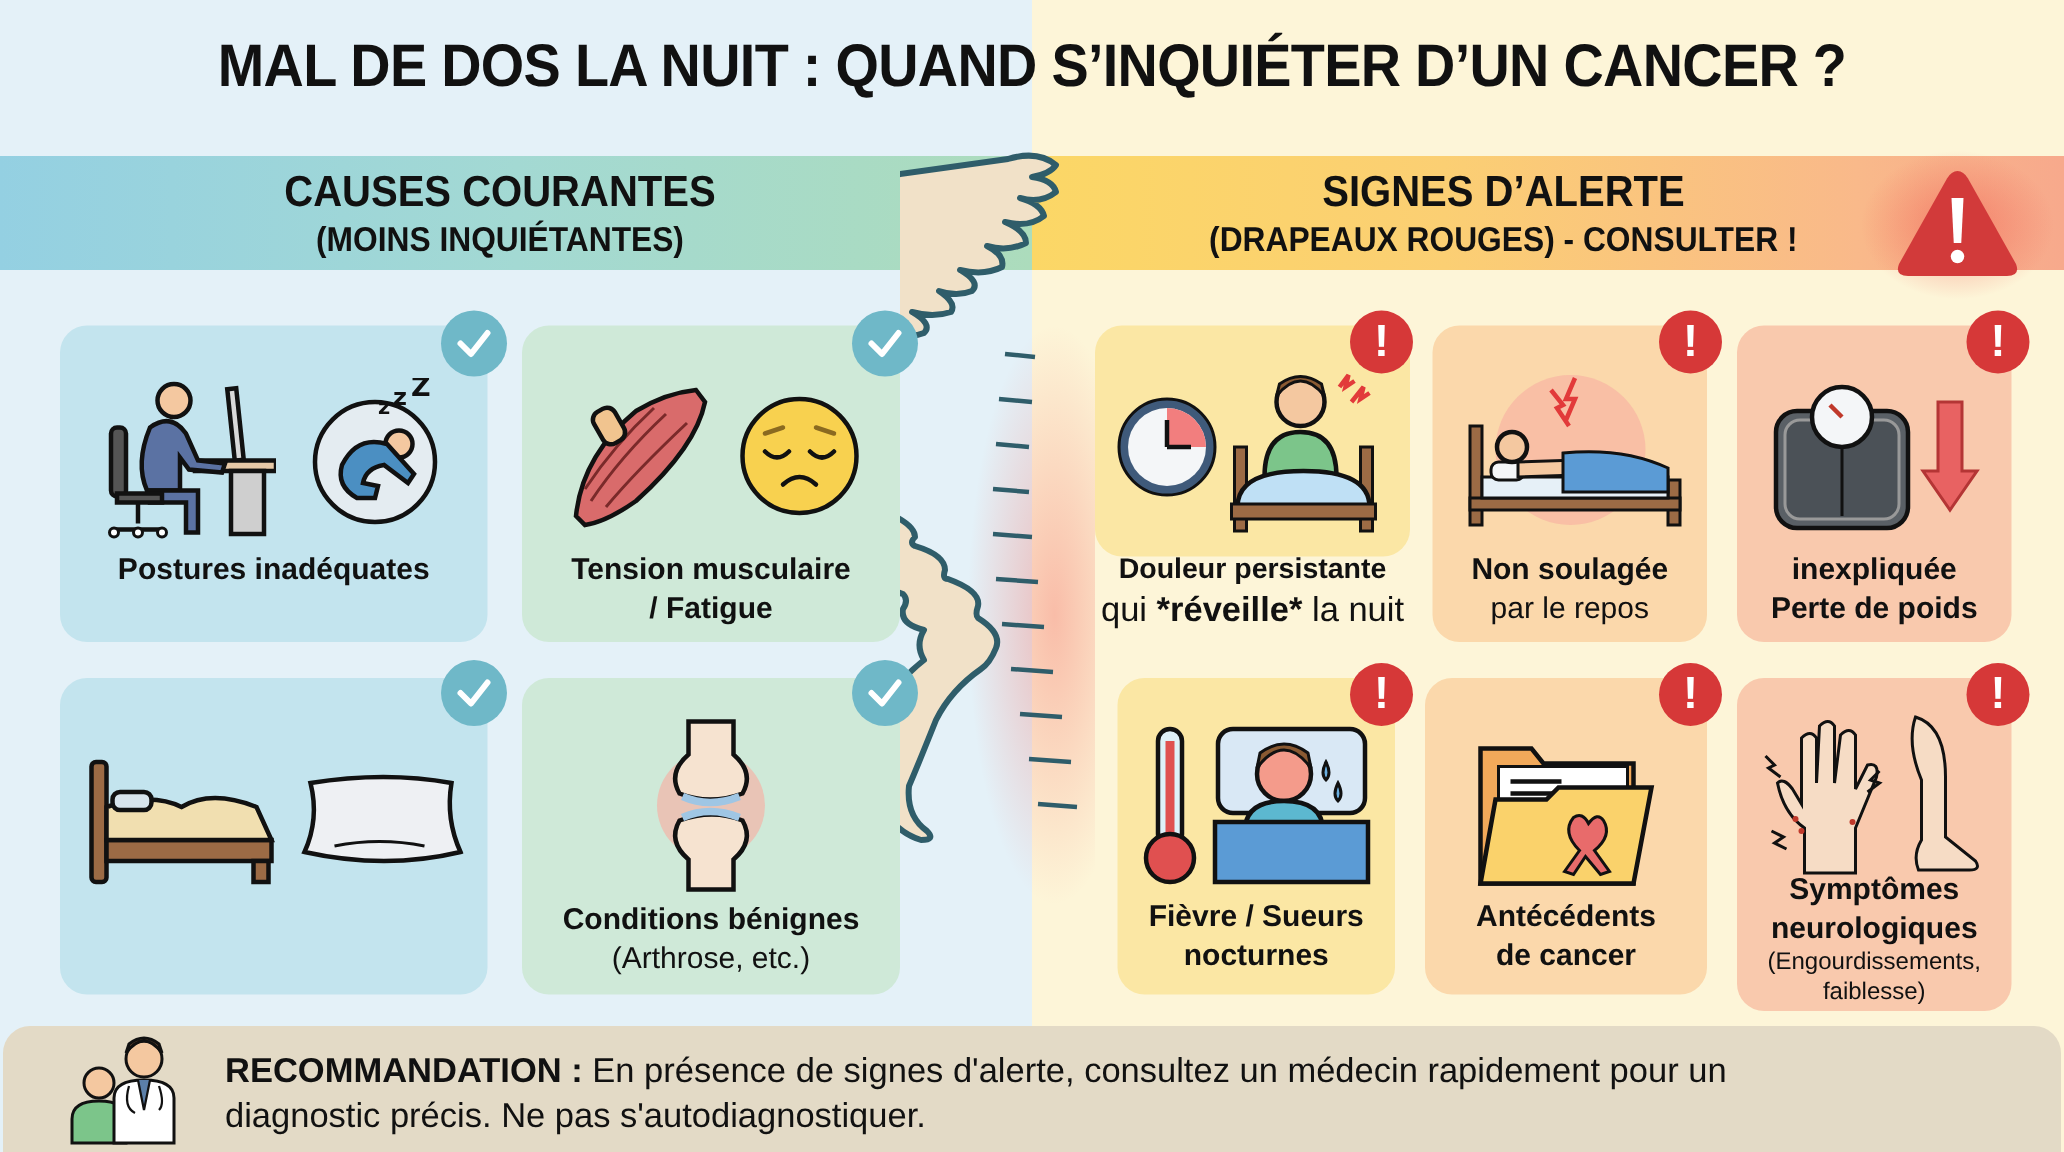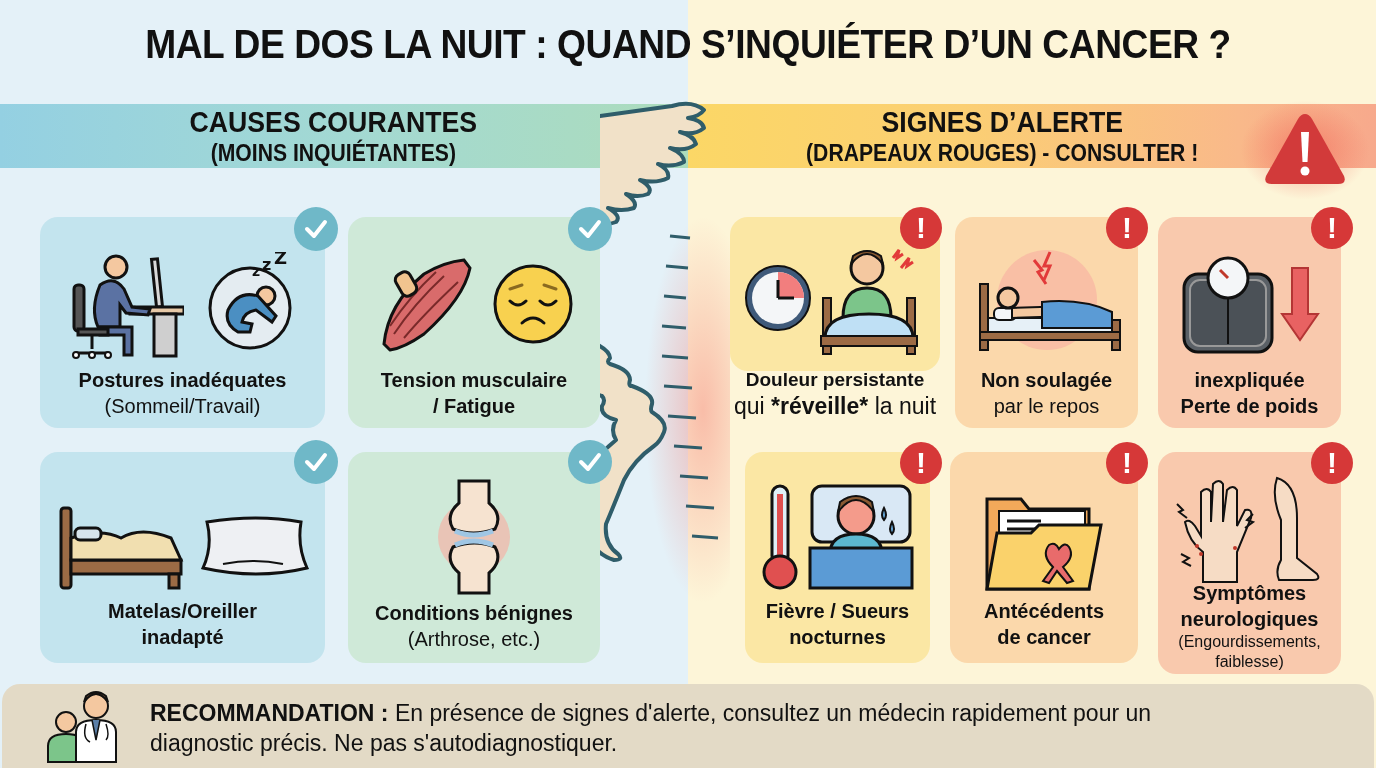--- a/index.html
+++ b/index.html
@@ -9,21 +9,21 @@
     position: relative;
     background: linear-gradient(90deg, #e4f1f8 0%, #e4f1f8 50%, #fdf5d8 50%, #fdf5d8 100%);
     color: #111;
   }
   .title {
     position: absolute; left: 0; top: 22px; width: 1376px; text-align: center;
     font-size: 40px; font-weight: 700; letter-spacing: -0.5px;
     transform: scaleX(0.93); transform-origin: center;
   }
   .band {
-    position: absolute; top: 104px; height: 64px;
+    position: absolute; top: 104px; height: 76px;
     display: flex; flex-direction: column; align-items: center; justify-content: center;
     text-align: center; font-weight: 700;
   }
   .band-left {
     left: 0; width: 688px;
     background: linear-gradient(90deg, #94d0e2 0%, #a3d9d3 50%, #acdcbc 100%);
   }
   .band-right {
     left: 688px; width: 688px;
     background: linear-gradient(90deg, #fbd766 0%, #fbcf73 40%, #f9b98a 80%, #f7a98c 100%);
@@ -147,21 +147,20 @@
       <circle cx="48" cy="56" r="40" fill="#e4ecf1" stroke="#111" stroke-width="3"></circle>
       <text x="50" y="24" font-size="14" font-weight="700" fill="#111" font-family="DejaVu Sans, sans-serif">z</text>
       <text x="60" y="18" font-size="16" font-weight="700" fill="#111" font-family="DejaVu Sans, sans-serif">z</text>
       <text x="72" y="12" font-size="18" font-weight="700" fill="#111" font-family="DejaVu Sans, sans-serif">Z</text>
       <circle cx="64" cy="44" r="9" fill="#f4c8a0" stroke="#111" stroke-width="3"></circle>
       <path d="M56 44 q-20-6-30 14 q-4 14 10 22 l12 0 l2-8 l-10-2 q2-10 14-12 l16 12 l4-6z" fill="#4b8fc2" stroke="#111" stroke-width="3"></path>
     </svg>
   </div>
   <div class="label" style="top:150px;">
     <span class="b">Postures inadéquates</span>
-    <span class="n">(Sommeil/Travail)</span>
   </div>
 </div>
 <div class="check" style="left:294px; top:207px;">
   <svg width="24" height="20" viewBox="0 0 24 20">
       <path d="M3 10 l7 7 l11-14" fill="none" stroke="#fff" stroke-width="4" stroke-linecap="round" stroke-linejoin="round"></path>
     </svg>
 </div>
 
 <div class="card green-card" style="left:348px; top:217px; width:252px; height:211px;">
   <div class="icon-area" style="top:22px; gap:18px;">
@@ -194,24 +193,20 @@
       <rect x="4" y="6" width="10" height="80" rx="3" fill="#9c6b45" stroke="#111" stroke-width="3"></rect>
       <rect x="14" y="58" width="110" height="14" fill="#9c6b45" stroke="#111" stroke-width="3"></rect>
       <rect x="112" y="72" width="10" height="14" fill="#9c6b45" stroke="#111" stroke-width="3"></rect>
       <path d="M14 58 l0-22 q30-10 50 0 q20-12 50 0 l10 22z" fill="#f1dfb0" stroke="#111" stroke-width="3"></path>
       <rect x="18" y="26" width="26" height="12" rx="5" fill="#d7e4ec" stroke="#111" stroke-width="3"></rect>
     </svg>
     <svg width="110" height="70" viewBox="0 0 110 70">
       <path d="M8 10 q50-8 94 0 q-4 24 6 46 q-50 12-104 0 q10-22 4-46z" fill="#eef0f3" stroke="#111" stroke-width="3"></path>
       <path d="M24 52 q30-6 60 0" stroke="#111" stroke-width="2" fill="none"></path>
     </svg>
-  </div>
-  <div class="label" style="top:146px;">
-    <span class="b">Matelas/Oreiller</span>
-    <span class="b">inadapté</span>
   </div>
 </div>
 <div class="check" style="left:294px; top:440px;">
   <svg width="24" height="20" viewBox="0 0 24 20">
       <path d="M3 10 l7 7 l11-14" fill="none" stroke="#fff" stroke-width="4" stroke-linecap="round" stroke-linejoin="round"></path>
     </svg>
 </div>
 
 <div class="card green-card" style="left:348px; top:452px; width:252px; height:211px;">
   <div class="icon-area" style="top:20px;">

